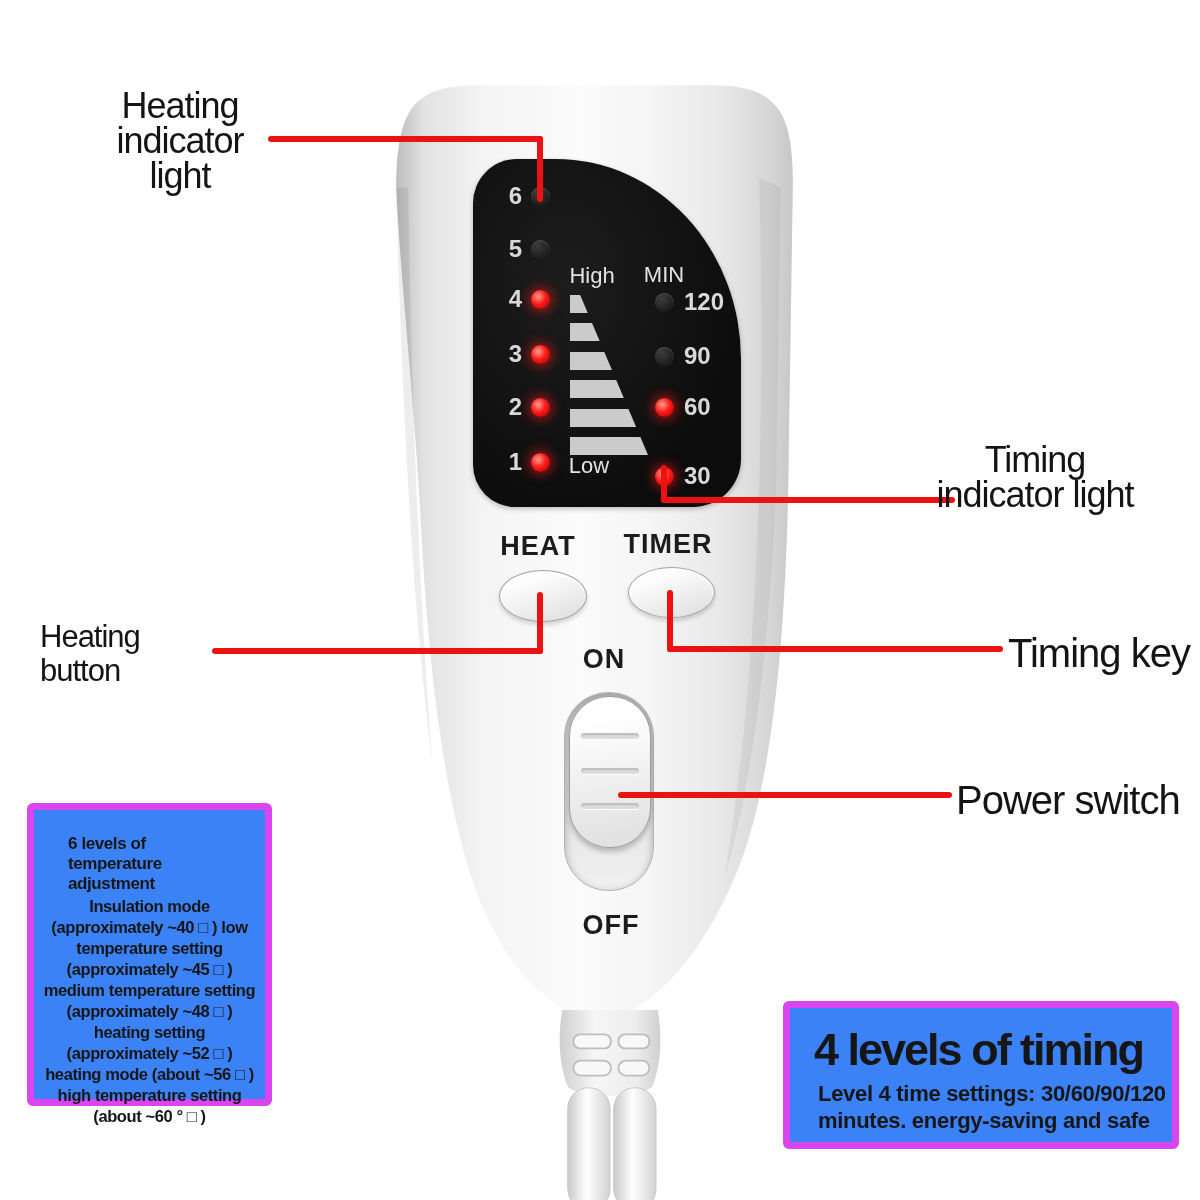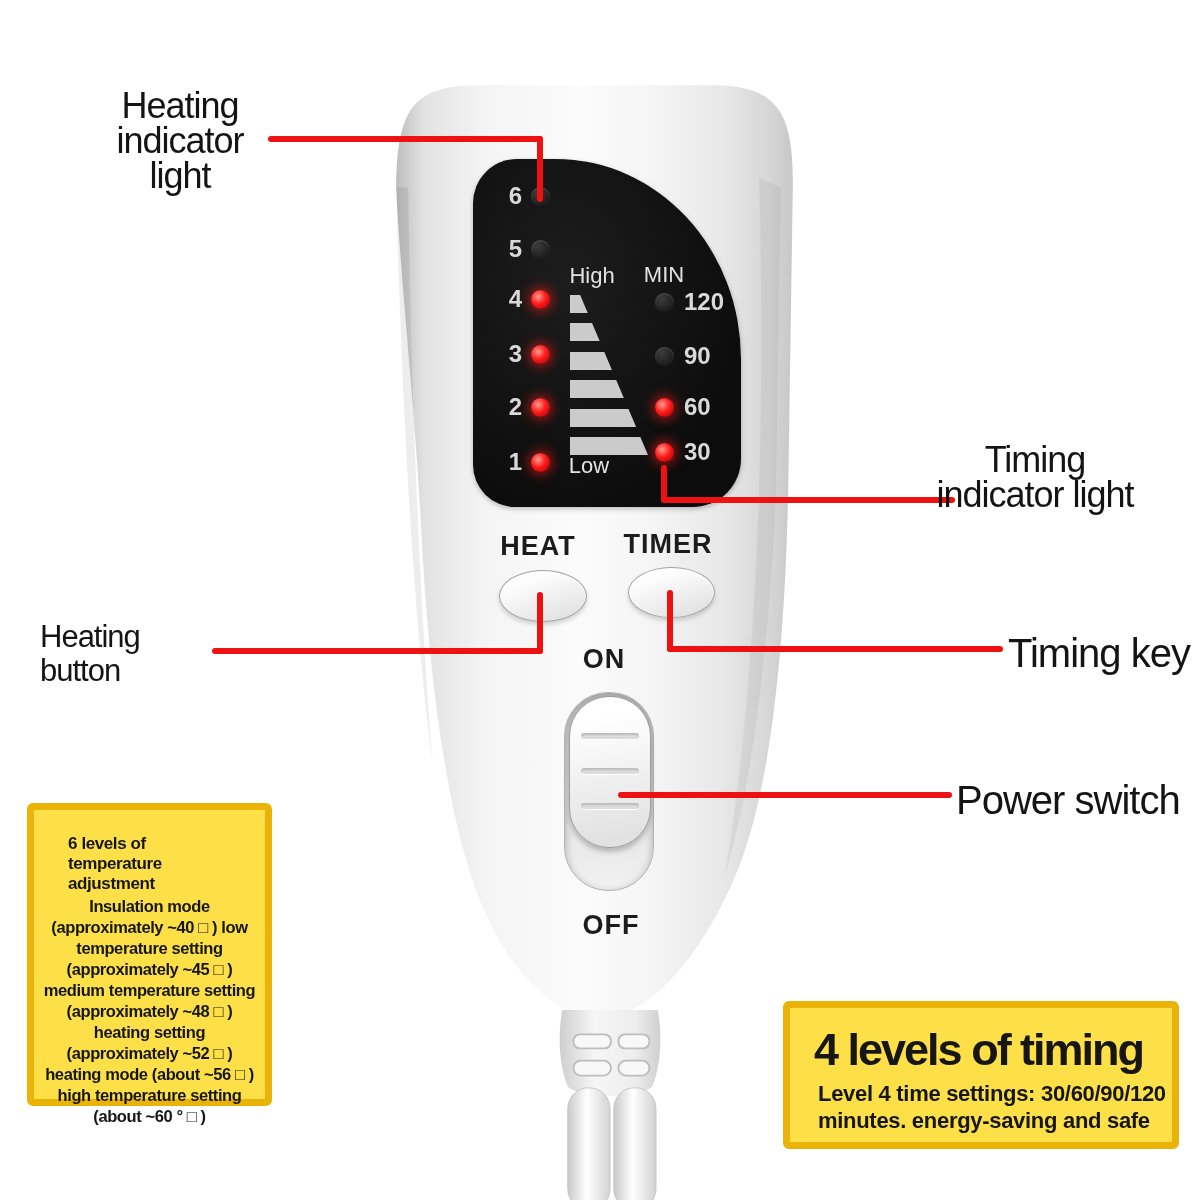--- a/index.html
+++ b/index.html
@@ -46,21 +46,21 @@
   .swtrack{position:absolute;left:564px;top:692px;width:88px;height:197px;border-radius:44px;
            border:1px solid #b2b2b2;background:linear-gradient(#cfcfcf,#f1f1f1);
            box-shadow:inset 0 3px 8px rgba(0,0,0,.28);}
   .swknob{position:absolute;left:569px;top:696px;width:80px;height:150px;border-radius:40px;
           border:1px solid #9d9d9d;background:linear-gradient(170deg,#ffffff 15%,#e2e2e2 90%);
           box-shadow:0 4px 5px rgba(0,0,0,.22);}
   .ridge{position:absolute;left:50%;transform:translateX(-50%);width:58px;height:6px;border-radius:3px;
          background:#dcdcdc;box-shadow:inset 0 2px 2px rgba(0,0,0,.15), 0 1px 0 #fff;}
 
   
-  .infobox{position:absolute;border:7px solid #eab308;border-radius:6px;background:#fde047;color:#161616;}
+  .infobox{position:absolute;border:7px solid #d946ef;border-radius:6px;background:#3b82f6;color:#161616;}
   .tempbox{left:27px;top:803px;width:231px;height:289px;padding:0 0;}
   .tempbox .heading{margin:24px 0 2px 34px;width:130px;font-size:17px;line-height:20px;
                     font-weight:700;letter-spacing:-0.4px;text-align:left;}
   .tempbox .bodytxt{margin:0 6px;font-size:16.5px;line-height:21px;font-weight:700;
                     letter-spacing:-0.4px;text-align:center;}
   .timebox{left:783px;top:1001px;width:382px;height:134px;}
   .timebox .heading{margin:16px 0 4px 24px;font-size:45px;font-weight:700;letter-spacing:-2px;}
   .timebox .bodytxt{margin:0 0 0 28px;font-size:22px;line-height:27px;font-weight:700;letter-spacing:-0.3px;}
 </style>
 </head>
@@ -157,21 +157,21 @@
       <span class="tnum">120</span>
     </div>
     <div class="trow" style="top:182px">
       <span class="led"></span>
       <span class="tnum">90</span>
     </div>
     <div class="trow" style="top:233px">
       <span class="led lit"></span>
       <span class="tnum">60</span>
     </div>
-    <div class="trow" style="top:278px">
+    <div class="trow" style="top:302px">
       <span class="led lit"></span>
       <span class="tnum">30</span>
     </div>
   </div>
 
   <div class="devlabel" style="left:538px;top:531px">HEAT</div>
   <div class="devlabel" style="left:668px;top:529px">TIMER</div>
   <div class="ovalbtn" style="left:499px;top:570px;width:86px;height:50px"></div>
   <div class="ovalbtn" style="left:628px;top:567px;width:85px;height:49px"></div>
 

